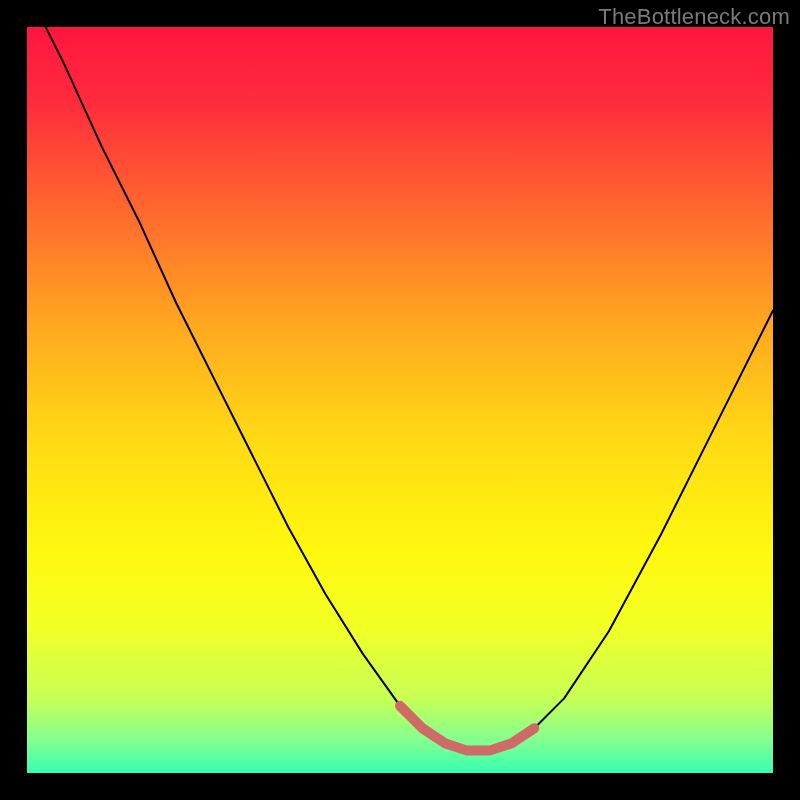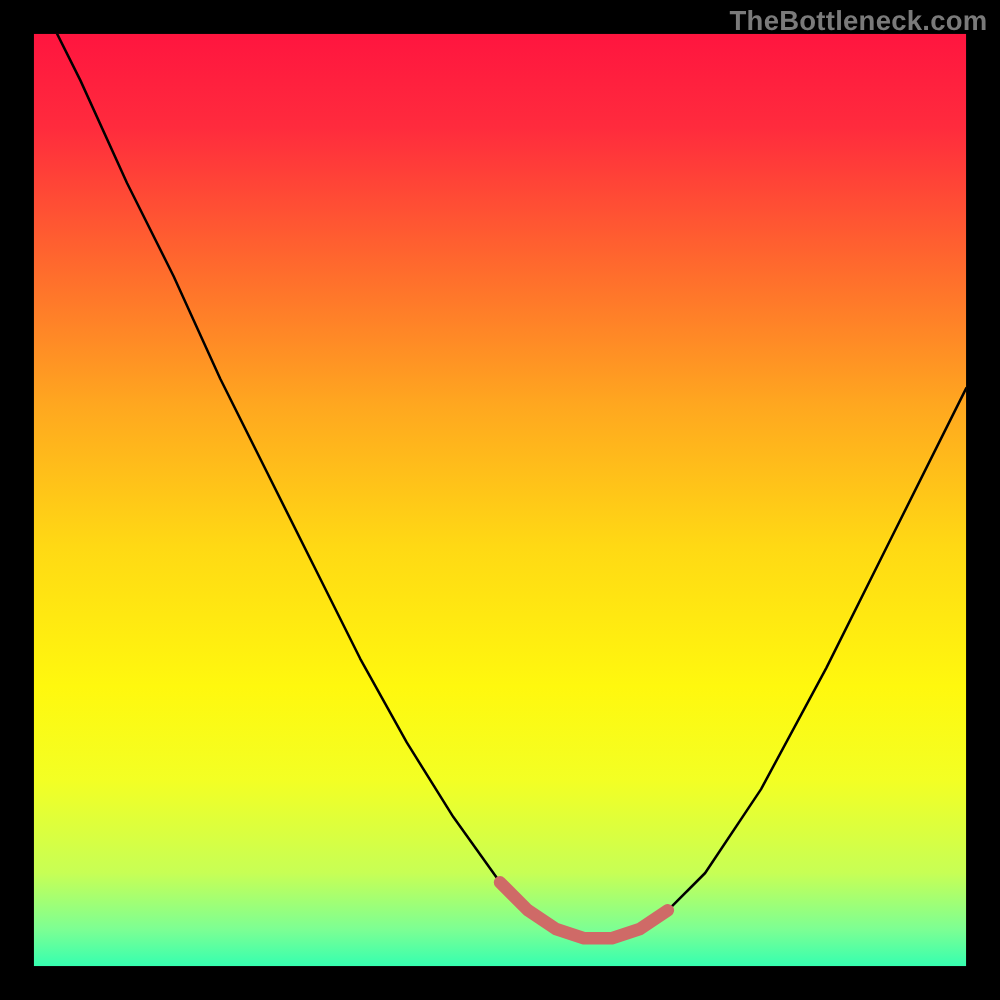--- a/index.html
+++ b/index.html
@@ -18,21 +18,21 @@
     width: 800px;
     height: 800px;
     background: #000;
   }
   .watermark {
     position: absolute;
     top: 4px;
     right: 10px;
     color: #7a7a7a;
     font-size: 22px;
-    font-weight: 700;
+    font-weight: 400;
     letter-spacing: 0.2px;
   }
   .plot {
     position: absolute;
     left: 27px;
     top: 27px;
     width: 746px;
     height: 746px;
   }
   svg {

